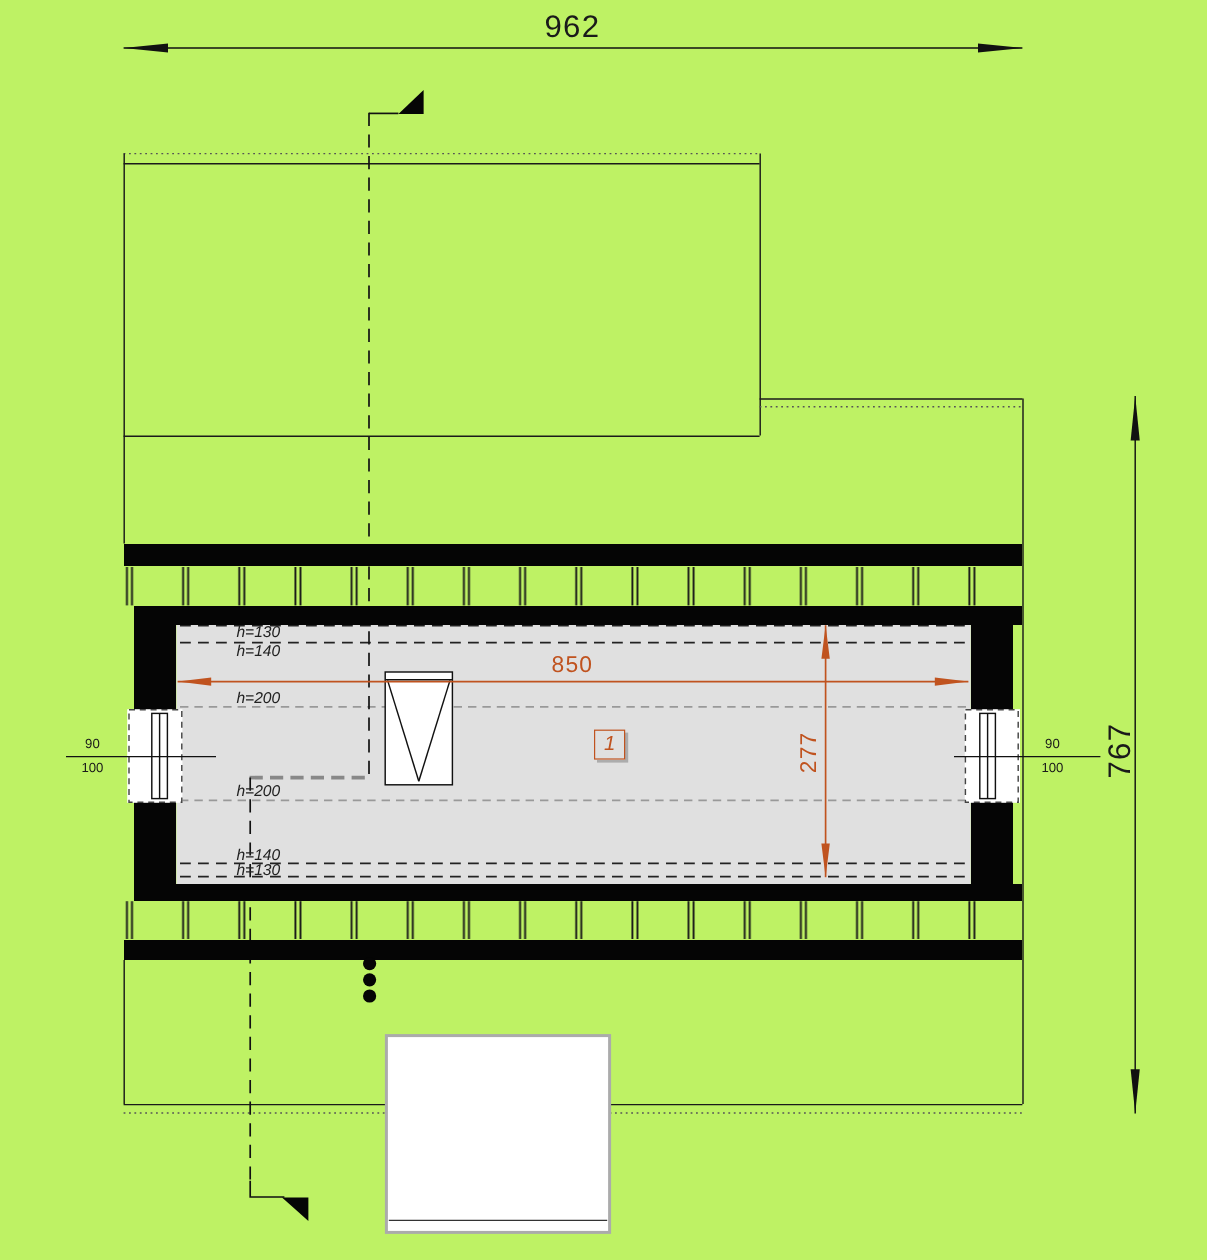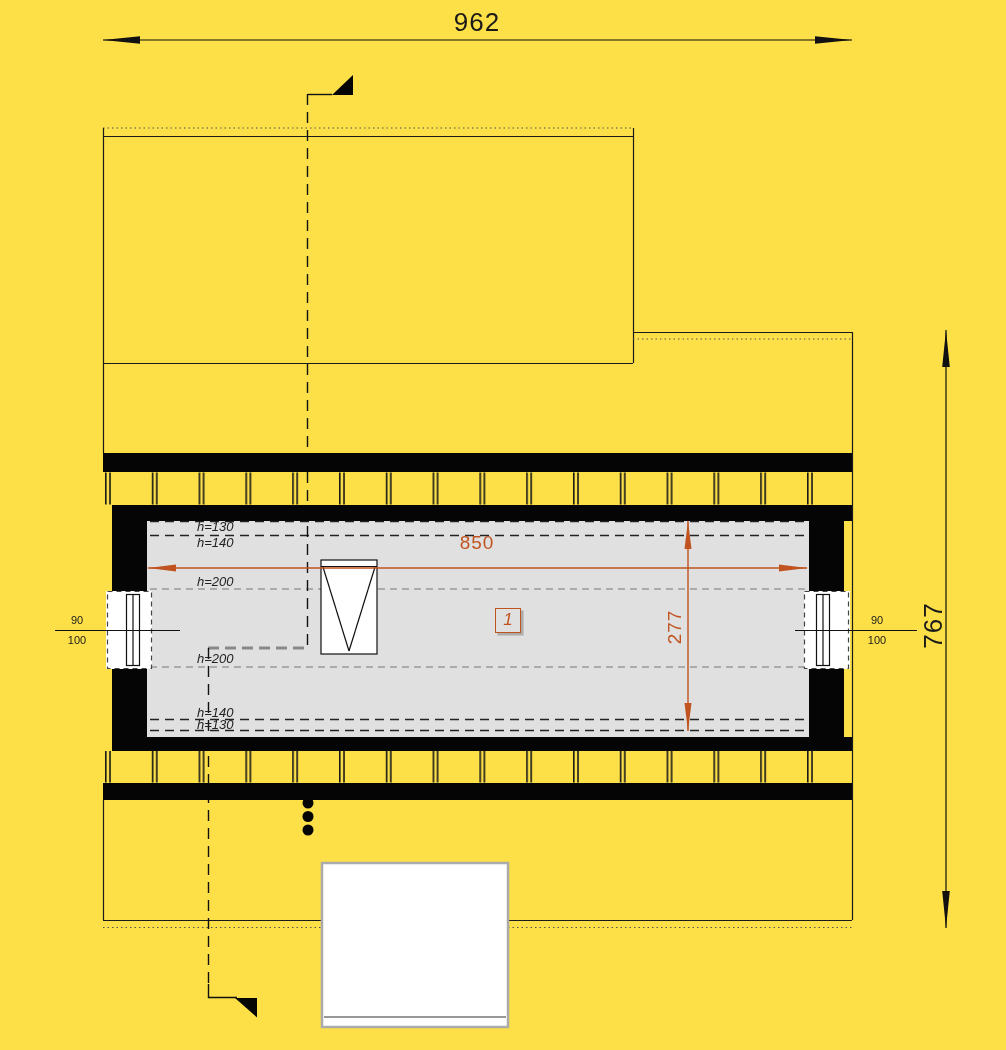--- a/index.html
+++ b/index.html
@@ -1,18 +1,18 @@
 <!DOCTYPE html>
 <html><head>
 <meta charset="utf-8">
 <style>
   html,body{margin:0;padding:0;background:#fff;}
   *{box-sizing:border-box;}
   #stage{
-    position:relative;width:1006px;height:1050px;background:#fde047;overflow:hidden;
+    position:relative;width:1006px;height:1050px;background:#bef264;overflow:hidden;
     font-family:"Liberation Sans",sans-serif;
   }
   #plan-svg{position:absolute;left:0;top:0;width:1006px;height:1050px;}
   .lbl{position:absolute;color:#1a1a1a;white-space:nowrap;}
   .dim-big{font-size:26px;letter-spacing:1px;}
   .dim-orange{font-size:19px;color:#c0531f;letter-spacing:1px;}
   .rot{transform:rotate(-90deg);transform-origin:center;text-align:center;}
   .ctr{text-align:center;}
   .hlbl{font-size:13px;line-height:11px;font-style:italic;color:#222;}
   .winlbl{font-size:11px;line-height:15px;}
@@ -136,21 +136,21 @@
       <line x1="688" y1="521" x2="688" y2="731"></line>
       <polygon points="688,521 684.5,549 691.5,549" stroke="none"></polygon>
       <polygon points="688,731 684.5,703 691.5,703" stroke="none"></polygon>
     </g>
   </svg>
 
   <div class="lbl dim-big ctr" style="left:427px;top:7px;width:100px;">962</div>
 
   <div class="lbl dim-big rot" style="left:871px;top:612px;width:120px;height:27px;">767</div>
 
-  <div class="lbl dim-orange ctr" style="left:437px;top:532px;width:80px;">850</div>
+  <div class="lbl dim-orange ctr" style="left:437px;top:544px;width:80px;">850</div>
 
   <div class="lbl dim-orange rot" style="left:617px;top:614px;width:120px;height:26px;">277</div>
 
   <div id="room-number-box">1</div>
 
   <div class="lbl hlbl" style="left:197px;top:521px;">h=130</div>
   <div class="lbl hlbl" style="left:197px;top:537px;">h=140</div>
   <div class="lbl hlbl" style="left:197px;top:576px;">h=200</div>
   <div class="lbl hlbl" style="left:197px;top:653px;">h=200</div>
   <div class="lbl hlbl" style="left:197px;top:707px;">h=140</div>

